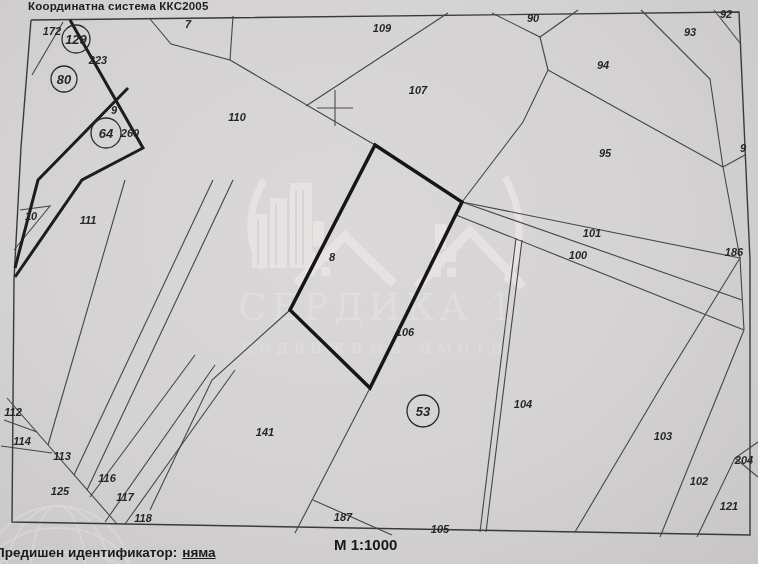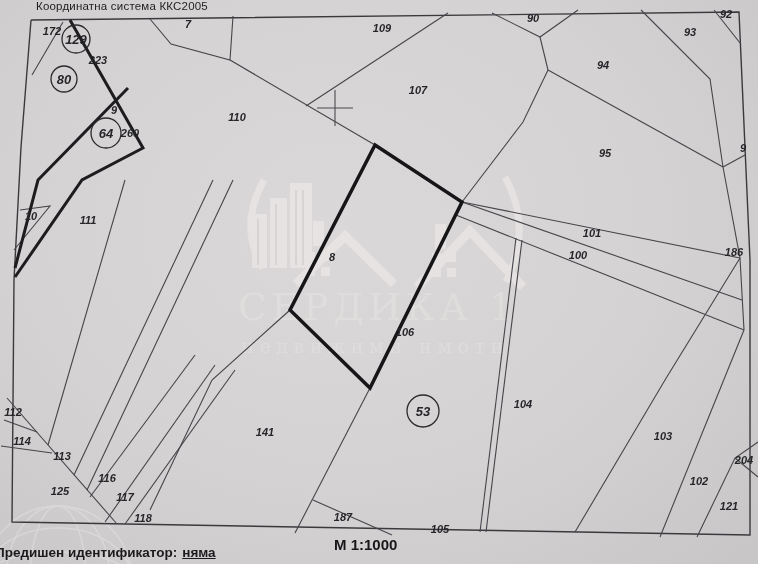--- a/index.html
+++ b/index.html
@@ -3,22 +3,22 @@
 <meta charset="utf-8">
 <style>
   html,body{margin:0;padding:0;}
   .stage{
     position:relative;width:758px;height:564px;overflow:hidden;
     background:radial-gradient(ellipse at 45% 40%, #dbd8d9 0%, #d5d2d3 55%, #c8c5c7 100%);
     font-family:"Liberation Sans",sans-serif;
   }
   .stage svg{position:absolute;left:0;top:0;}
   .hdr{
-    position:absolute;left:28px;top:0px;font-size:11.5px;font-weight:normal;
-    color:#1e1e20;letter-spacing:.2px;white-space:nowrap;margin-left:8px;
+    position:absolute;left:28px;top:0px;font-size:11.5px;font-weight:bold;
+    color:#1e1e20;letter-spacing:.2px;white-space:nowrap;
   }
   .scale{
     position:absolute;left:334px;top:536px;font-size:15px;font-weight:bold;color:#17171a;
   }
   .ftr{
     position:absolute;left:-5px;top:545px;font-size:13.5px;font-weight:bold;
     color:#1b1b1d;white-space:nowrap;
   }
   .ftr .val{margin-left:5px;text-decoration:underline;}
   .lbl{

